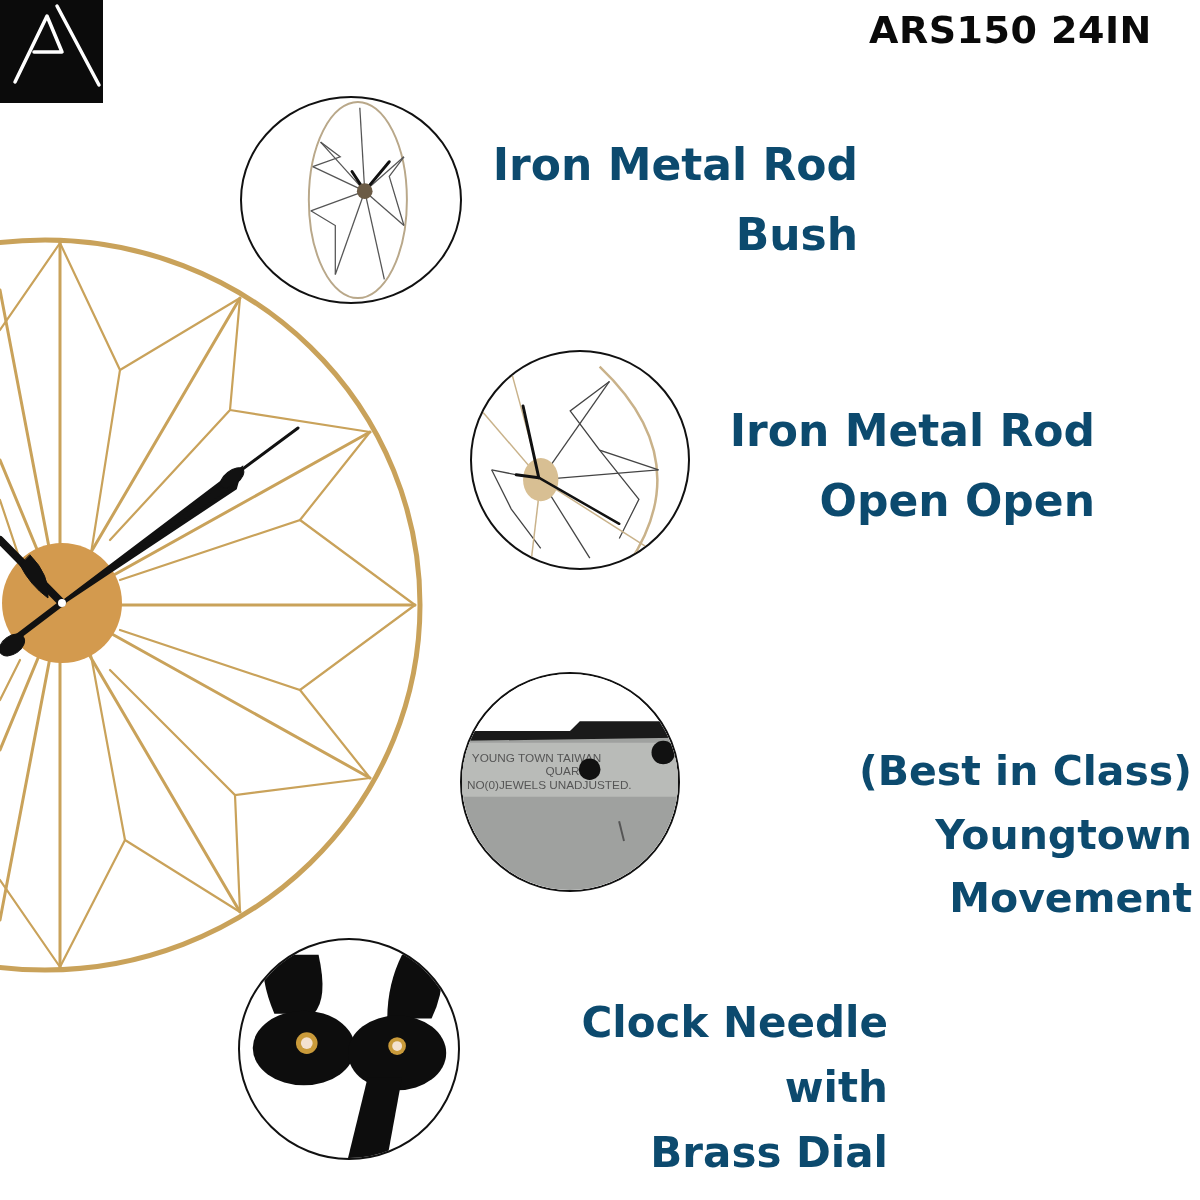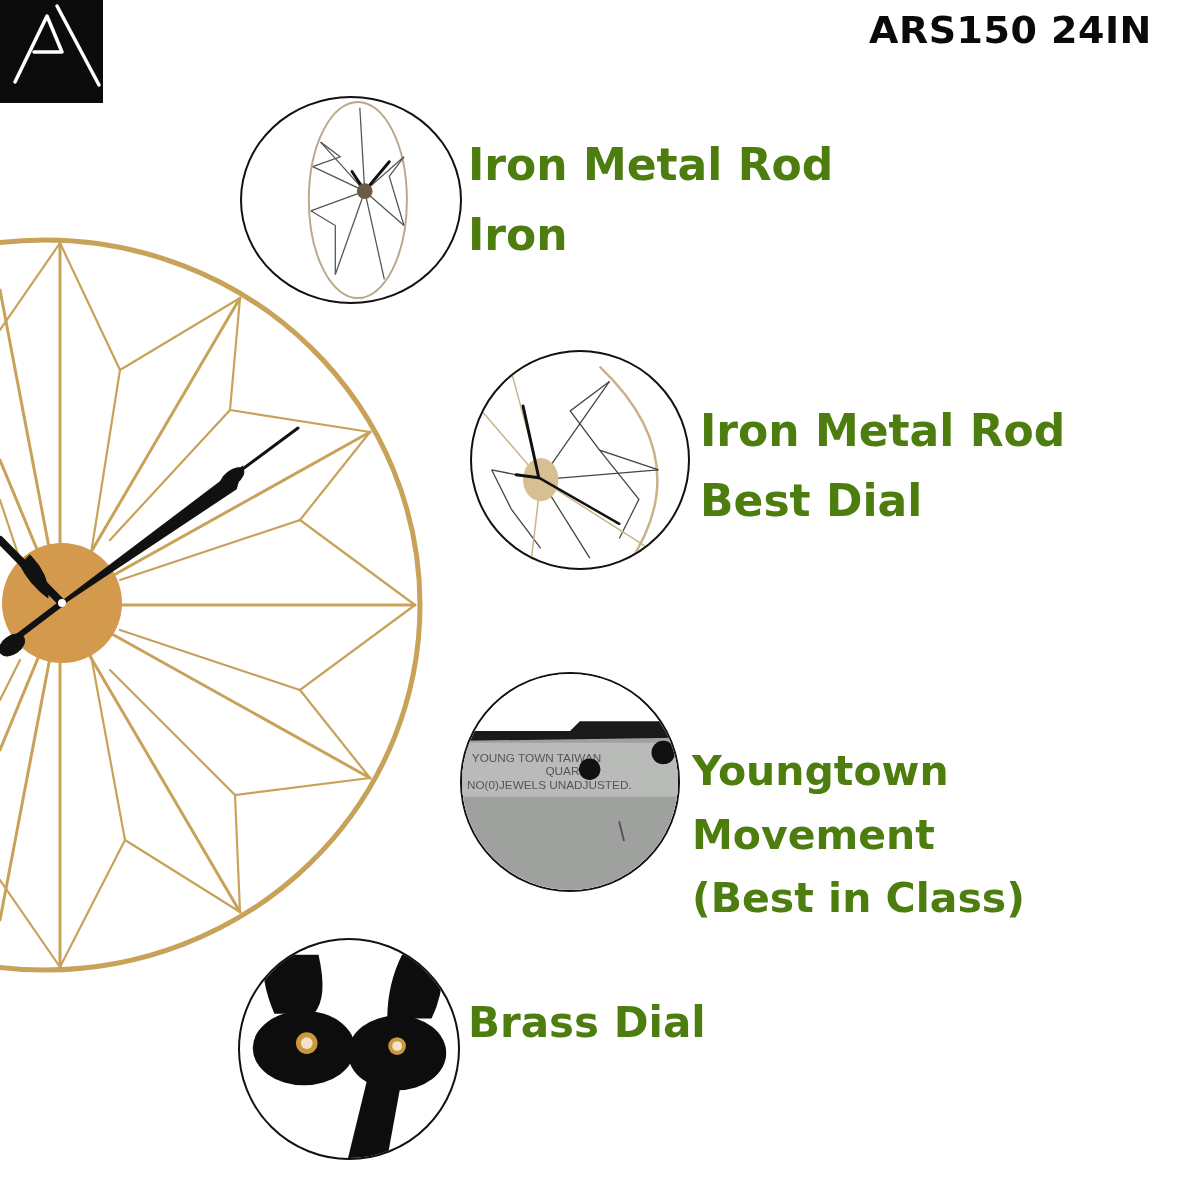--- a/index.html
+++ b/index.html
@@ -3,21 +3,21 @@
 <meta charset="utf-8">
 <style>
   html,body{margin:0;padding:0;background:#fff;}
   body{width:1200px;height:1200px;position:relative;overflow:hidden;font-family:"DejaVu Sans","Liberation Sans",sans-serif;}
   .logo{position:absolute;left:0;top:0;width:103px;height:103px;background:#0b0b0b;}
   .logo svg{width:103px;height:103px;display:block;}
   .model{position:absolute;left:826px;top:8px;font-size:38px;font-weight:bold;color:#0a0a0a;letter-spacing:0.5px;margin-left:43px;}
   .bigclock{position:absolute;left:0;top:0;width:1200px;height:1200px;pointer-events:none;}
   .feat-circle{position:absolute;border:2.5px solid #111;border-radius:50%;overflow:hidden;background:#fff;box-sizing:border-box;}
   .feat-circle svg{width:100%;height:100%;display:block;}
-  .feat-text{position:absolute;text-align:left;font-weight:bold;color:#4d7c0f;line-height:1.6;}
+  .feat-text{position:absolute;text-align:right;font-weight:bold;color:#0c4a6e;line-height:1.6;}
   .feat-text span{display:block;}
 </style>
 </head>
 <body>
 
 <div class="logo">
   <svg viewBox="0 0 103 103">
     <polyline points="15,82 47,16 62,52 34,52" fill="none" stroke="#fff" stroke-width="3.5" stroke-linecap="round" stroke-linejoin="round"></polyline>
     <line x1="57" y1="6" x2="99" y2="85" stroke="#fff" stroke-width="3.5" stroke-linecap="round"></line>
   </svg>
@@ -97,21 +97,21 @@
     </g>
     <g stroke="#111" stroke-width="3" stroke-linecap="round">
       <line x1="125" y1="95" x2="112" y2="75"></line>
         <line x1="125" y1="95" x2="150" y2="65"></line>
     </g>
     <circle cx="125" cy="95" r="8" fill="#6b5b45"></circle>
   </svg>
 </div>
 <div class="feat-text" style="left:468px;top:130px;width:390px;font-size:44px;">
   <span>Iron Metal Rod</span>
-  <span>Iron</span>
+  <span>Bush</span>
 </div>
 
 <div class="feat-circle" style="left:470px;top:350px;width:220px;height:220px;">
   <svg viewBox="0 0 220 220">
     <g stroke="#c9b28a" fill="none" stroke-width="2.5">
       <path d="M130,15 Q230,110 160,215"></path>
     </g>
     <g stroke="#444" fill="none" stroke-width="1.3">
       <line x1="70" y1="130" x2="140" y2="30"></line>
         <line x1="70" y1="130" x2="190" y2="120"></line>
@@ -130,50 +130,51 @@
     <ellipse cx="70" cy="130" rx="18" ry="22" fill="#d8bf93"></ellipse>
     <g stroke="#111" stroke-linecap="round">
       <line x1="68" y1="128" x2="52" y2="55" stroke-width="3"></line>
       <line x1="68" y1="128" x2="150" y2="175" stroke-width="2.5"></line>
       <line x1="68" y1="128" x2="45" y2="125" stroke-width="3"></line>
     </g>
   </svg>
 </div>
 <div class="feat-text" style="left:700px;top:396px;width:395px;font-size:44px;">
   <span>Iron Metal Rod</span>
-  <span>Best Dial</span>
+  <span>Open Open</span>
 </div>
 
 <div class="feat-circle" style="left:460px;top:672px;width:220px;height:220px;">
   <svg viewBox="0 0 220 220">
     <rect x="0" y="0" width="220" height="220" fill="#fff"></rect>
     <rect x="0" y="60" width="220" height="160" fill="#9fa19f"></rect>
     <path d="M0,58 L110,58 L120,48 L220,48 L220,65 L0,68 Z" fill="#1a1a1a"></path>
     <rect x="0" y="70" width="220" height="55" fill="#b9bbb8"></rect>
     <text x="10" y="90" font-size="12" fill="#555" font-family="Liberation Sans, sans-serif">YOUNG TOWN TAIWAN</text>
     <text x="85" y="103" font-size="12" fill="#555" font-family="Liberation Sans, sans-serif">QUARTZ</text>
     <text x="5" y="117" font-size="12" fill="#555" font-family="Liberation Sans, sans-serif">NO(0)JEWELS UNADJUSTED.</text>
     <circle cx="130" cy="97" r="11" fill="#111"></circle>
     <circle cx="205" cy="80" r="12" fill="#111"></circle>
     <path d="M160,150 L165,170" stroke="#555" stroke-width="2"></path>
   </svg>
 </div>
 <div class="feat-text" style="left:692px;top:740px;width:500px;font-size:41px;line-height:1.55;">
+  <span>(Best in Class)</span>
   <span>Youngtown Movement</span>
-  <span>(Best in Class)</span>
 </div>
 
 <div class="feat-circle" style="left:238px;top:938px;width:222px;height:222px;">
   <svg viewBox="0 0 222 222">
     <path d="M25,15 L80,15 Q90,60 75,75 L35,75 Q20,40 25,15 Z" fill="#0d0d0d"></path>
     <ellipse cx="65" cy="110" rx="52" ry="38" fill="#0d0d0d"></ellipse>
     <circle cx="68" cy="105" r="11" fill="#c99a3a"></circle>
       <circle cx="68" cy="105" r="6" fill="#f3e1d0"></circle>
     <path d="M165,15 L205,15 Q210,50 195,80 L150,80 Q150,45 165,15 Z" fill="#0d0d0d"></path>
     <ellipse cx="160" cy="115" rx="50" ry="38" fill="#0d0d0d"></ellipse>
     <path d="M130,140 L165,140 L150,222 L110,222 Z" fill="#0d0d0d"></path>
     <circle cx="160" cy="108" r="9" fill="#c99a3a"></circle>
       <circle cx="160" cy="108" r="5" fill="#f3e1d0"></circle>
   </svg>
 </div>
 <div class="feat-text" style="left:468px;top:990px;width:420px;font-size:42px;line-height:1.55;">
+  <span>Clock Needle with</span>
   <span>Brass Dial</span>
 </div>
 
 </body></html>

